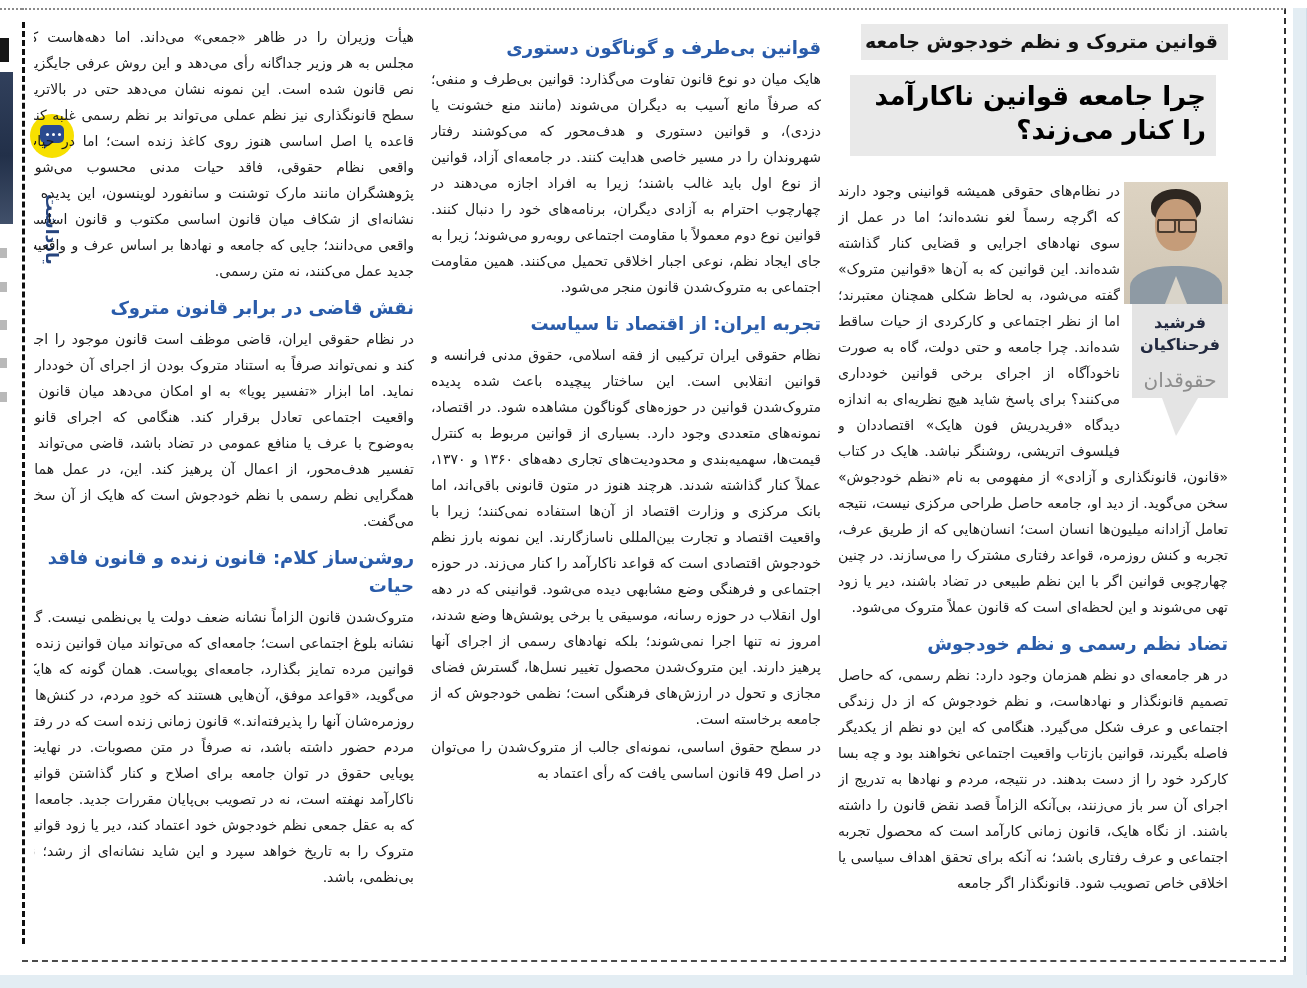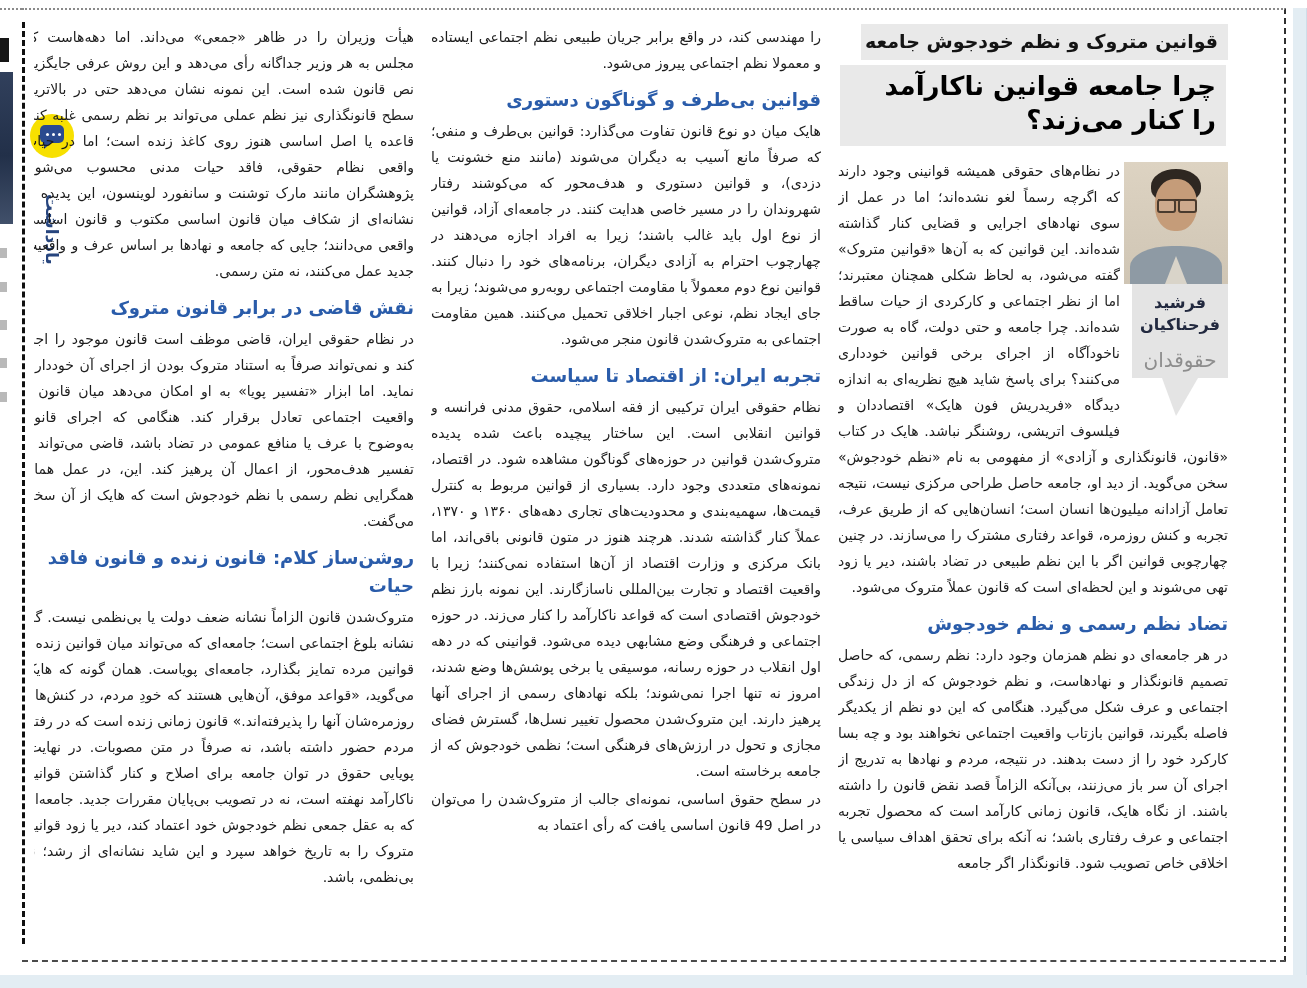--- a/index.html
+++ b/index.html
@@ -38,21 +38,21 @@
   .cols{position:absolute;top:14px;right:56px;left:12px;bottom:8px;display:flex;direction:rtl;gap:17px;overflow:hidden;}
   .col{flex:0 0 390px;width:390px;overflow:hidden;color:#1c1c1c;font-size:14px;line-height:26px;text-align:justify;}
   .col p{margin:0 0 2px 0;}
   .col h3{color:#2a5caa;font-size:18px;line-height:28px;font-weight:bold;margin:10px 0 4px 0;text-align:right;}
 
   
   .headline{margin-bottom:10px;text-align:right;}
   .kicker{display:inline-block;background:#e9e9e9;color:#141414;font-weight:bold;font-size:19px;
       line-height:26px;padding:4px 10px 6px 4px;margin-bottom:3px;}
   .title{display:inline-block;background:#e9e9e9;color:#000;font-weight:bold;font-size:26px;
-      line-height:34px;padding:4px 10px 9px 14px;margin:2px;}
+      line-height:34px;padding:4px 10px 9px 14px;margin:12px;}
 
   
   .author-float{float:right;width:96px;margin:4px 0 4px 12px;}
   .photo{position:relative;width:104px;height:122px;background:linear-gradient(#ddd3c2,#cfc5b4);overflow:hidden;}
   .photo .hair{position:absolute;top:7px;left:27px;width:50px;height:34px;background:#2e2721;border-radius:50% 50% 42% 42%;}
   .photo .face{position:absolute;top:17px;left:31px;width:42px;height:52px;background:#c59c79;border-radius:46%;}
   .photo .glasses{position:absolute;top:37px;left:34px;width:36px;height:10px;border-top:2px solid #43362a;}
   .photo .lensL,.photo .lensR{position:absolute;top:37px;width:15px;height:10px;border:2px solid #4a3b2e;border-radius:3px;background:rgba(255,255,255,.15);}
   .photo .lensL{left:33px}.photo .lensR{left:54px}
   .photo .body{position:absolute;bottom:-8px;left:6px;width:92px;height:46px;background:#8e9aa4;border-radius:45% 45% 0 0;}
@@ -119,21 +119,20 @@
             <div class="tail"></div>
           </div>
           <p>در نظام‌های حقوقی همیشه قوانینی وجود دارند که اگرچه رسماً لغو نشده‌اند؛ اما در عمل از سوی نهادهای اجرایی و قضایی کنار گذاشته شده‌اند. این قوانین که به آن‌ها «قوانین متروک» گفته می‌شود، به لحاظ شکلی همچنان معتبرند؛ اما از نظر اجتماعی و کارکردی از حیات ساقط شده‌اند. چرا جامعه و حتی دولت، گاه به صورت ناخودآگاه از اجرای برخی قوانین خودداری می‌کنند؟ برای پاسخ شاید هیچ نظریه‌ای به اندازه دیدگاه «فریدریش فون هایک» اقتصاددان و فیلسوف اتریشی، روشنگر نباشد. هایک در کتاب «قانون، قانونگذاری و آزادی» از مفهومی به نام «نظم خودجوش» سخن می‌گوید. از دید او، جامعه حاصل طراحی مرکزی نیست، نتیجه تعامل آزادانه میلیون‌ها انسان است؛ انسان‌هایی که از طریق عرف، تجربه و کنش روزمره، قواعد رفتاری مشترک را می‌سازند. در چنین چهارچوبی قوانین اگر با این نظم طبیعی در تضاد باشند، دیر یا زود تهی می‌شوند و این لحظه‌ای است که قانون عملاً متروک می‌شود.</p>
         </div>
 
         <h3>تضاد نظم رسمی و نظم خودجوش</h3>
         <p>در هر جامعه‌ای دو نظم همزمان وجود دارد: نظم رسمی، که حاصل تصمیم قانونگذار و نهادهاست، و نظم خودجوش که از دل زندگی اجتماعی و عرف شکل می‌گیرد. هنگامی که این دو نظم از یکدیگر فاصله بگیرند، قوانین بازتاب واقعیت اجتماعی نخواهند بود و چه بسا کارکرد خود را از دست بدهند. در نتیجه، مردم و نهادها به تدریج از اجرای آن سر باز می‌زنند، بی‌آنکه الزاماً قصد نقض قانون را داشته باشند. از نگاه هایک، قانون زمانی کارآمد است که محصول تجربه اجتماعی و عرف رفتاری باشد؛ نه آنکه برای تحقق اهداف سیاسی یا اخلاقی خاص تصویب شود. قانونگذار اگر جامعه</p>
       </div>
 
       <div class="col">
-        <p>را مهندسی کند، در واقع برابر جریان طبیعی نظم اجتماعی ایستاده و معمولا نظم اجتماعی پیروز می‌شود.</p>
         <h3>قوانین بی‌طرف و گوناگون دستوری</h3>
         <p>هایک میان دو نوع قانون تفاوت می‌گذارد: قوانین بی‌طرف و منفی؛ که صرفاً مانع آسیب به دیگران می‌شوند (مانند منع خشونت یا دزدی)، و قوانین دستوری و هدف‌محور که می‌کوشند رفتار شهروندان را در مسیر خاصی هدایت کنند. در جامعه‌ای آزاد، قوانین از نوع اول باید غالب باشند؛ زیرا به افراد اجازه می‌دهند در چهارچوب احترام به آزادی دیگران، برنامه‌های خود را دنبال کنند. قوانین نوع دوم معمولاً با مقاومت اجتماعی روبه‌رو می‌شوند؛ زیرا به جای ایجاد نظم، نوعی اجبار اخلاقی تحمیل می‌کنند. همین مقاومت اجتماعی به متروک‌شدن قانون منجر می‌شود.</p>
         <h3>تجربه ایران: از اقتصاد تا سیاست</h3>
         <p>نظام حقوقی ایران ترکیبی از فقه اسلامی، حقوق مدنی فرانسه و قوانین انقلابی است. این ساختار پیچیده باعث شده پدیده متروک‌شدن قوانین در حوزه‌های گوناگون مشاهده شود. در اقتصاد، نمونه‌های متعددی وجود دارد. بسیاری از قوانین مربوط به کنترل قیمت‌ها، سهمیه‌بندی و محدودیت‌های تجاری دهه‌های ۱۳۶۰ و ۱۳۷۰، عملاً کنار گذاشته شدند. هرچند هنوز در متون قانونی باقی‌اند، اما بانک مرکزی و وزارت اقتصاد از آن‌ها استفاده نمی‌کنند؛ زیرا با واقعیت اقتصاد و تجارت بین‌المللی ناسازگارند. این نمونه بارز نظم خودجوش اقتصادی است که قواعد ناکارآمد را کنار می‌زند. در حوزه اجتماعی و فرهنگی وضع مشابهی دیده می‌شود. قوانینی که در دهه اول انقلاب در حوزه رسانه، موسیقی یا برخی پوشش‌ها وضع شدند، امروز نه تنها اجرا نمی‌شوند؛ بلکه نهادهای رسمی از اجرای آنها پرهیز دارند. این متروک‌شدن محصول تغییر نسل‌ها، گسترش فضای مجازی و تحول در ارزش‌های فرهنگی است؛ نظمی خودجوش که از جامعه برخاسته است.</p>
         <p>در سطح حقوق اساسی، نمونه‌ای جالب از متروک‌شدن را می‌توان در اصل 49 قانون اساسی یافت که رأی اعتماد به</p>
       </div>
 
       <div class="col">
         <p>هیأت وزیران را در ظاهر «جمعی» می‌داند. اما دهه‌هاست که مجلس به هر وزیر جداگانه رأی می‌دهد و این روش عرفی جایگزین نص قانون شده است. این نمونه نشان می‌دهد حتی در بالاترین سطح قانونگذاری نیز نظم عملی می‌تواند بر نظم رسمی غلبه کند. قاعده یا اصل اساسی هنوز روی کاغذ زنده است؛ اما در حیات واقعی نظام حقوقی، فاقد حیات مدنی محسوب می‌شود. پژوهشگران مانند مارک توشنت و سانفورد لوینسون، این پدیده را نشانه‌ای از شکاف میان قانون اساسی مکتوب و قانون اساسی واقعی می‌دانند؛ جایی که جامعه و نهادها بر اساس عرف و واقعیت جدید عمل می‌کنند، نه متن رسمی.</p>
         <h3>نقش قاضی در برابر قانون متروک</h3>

